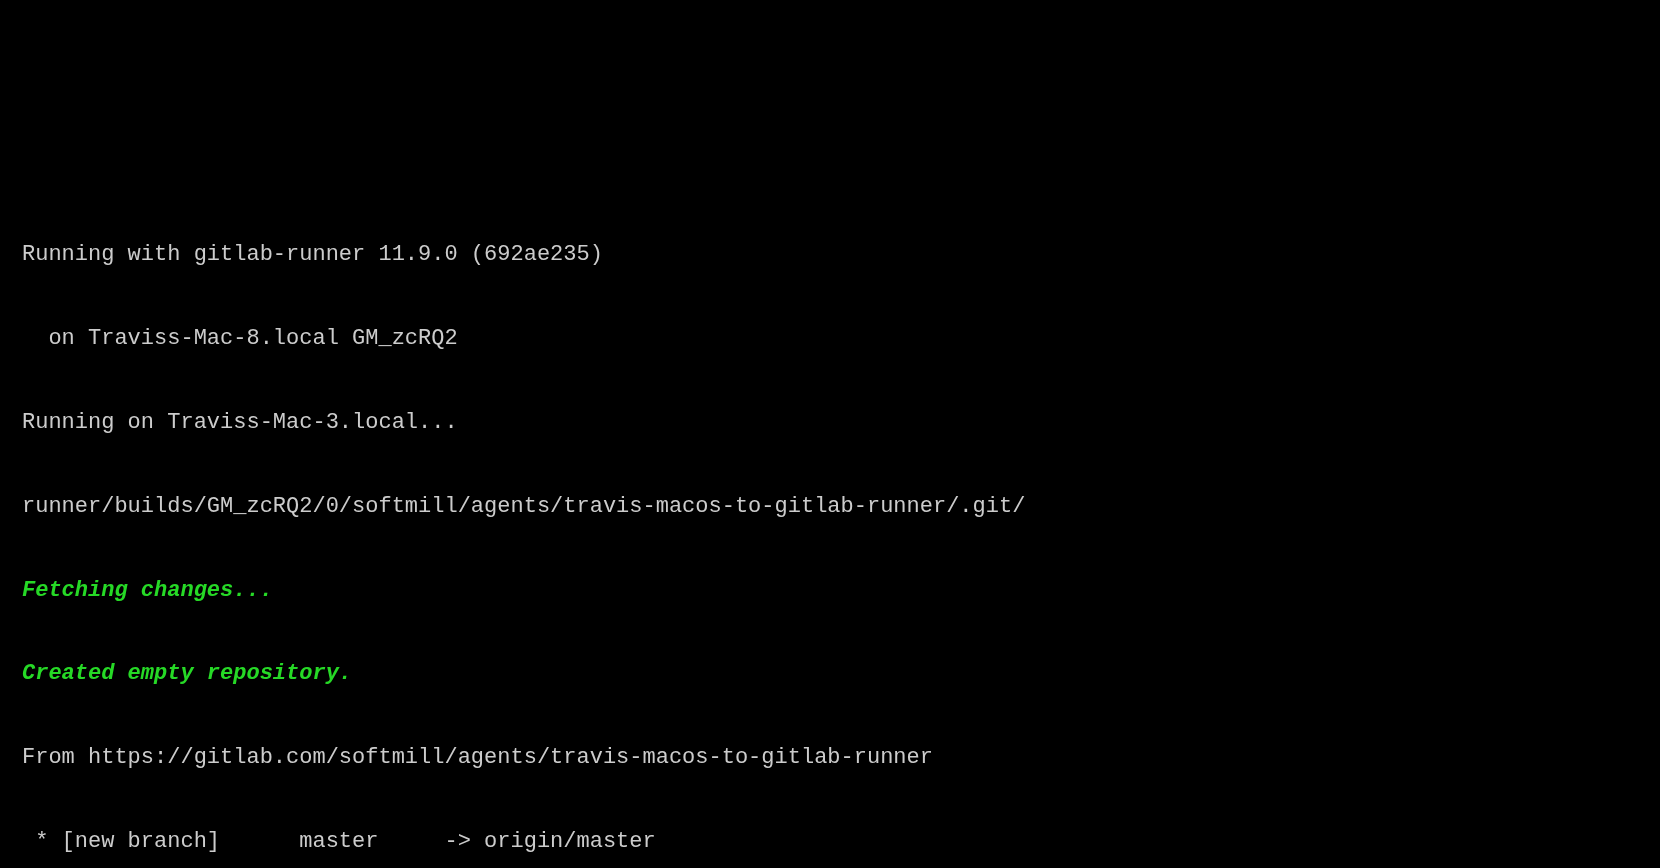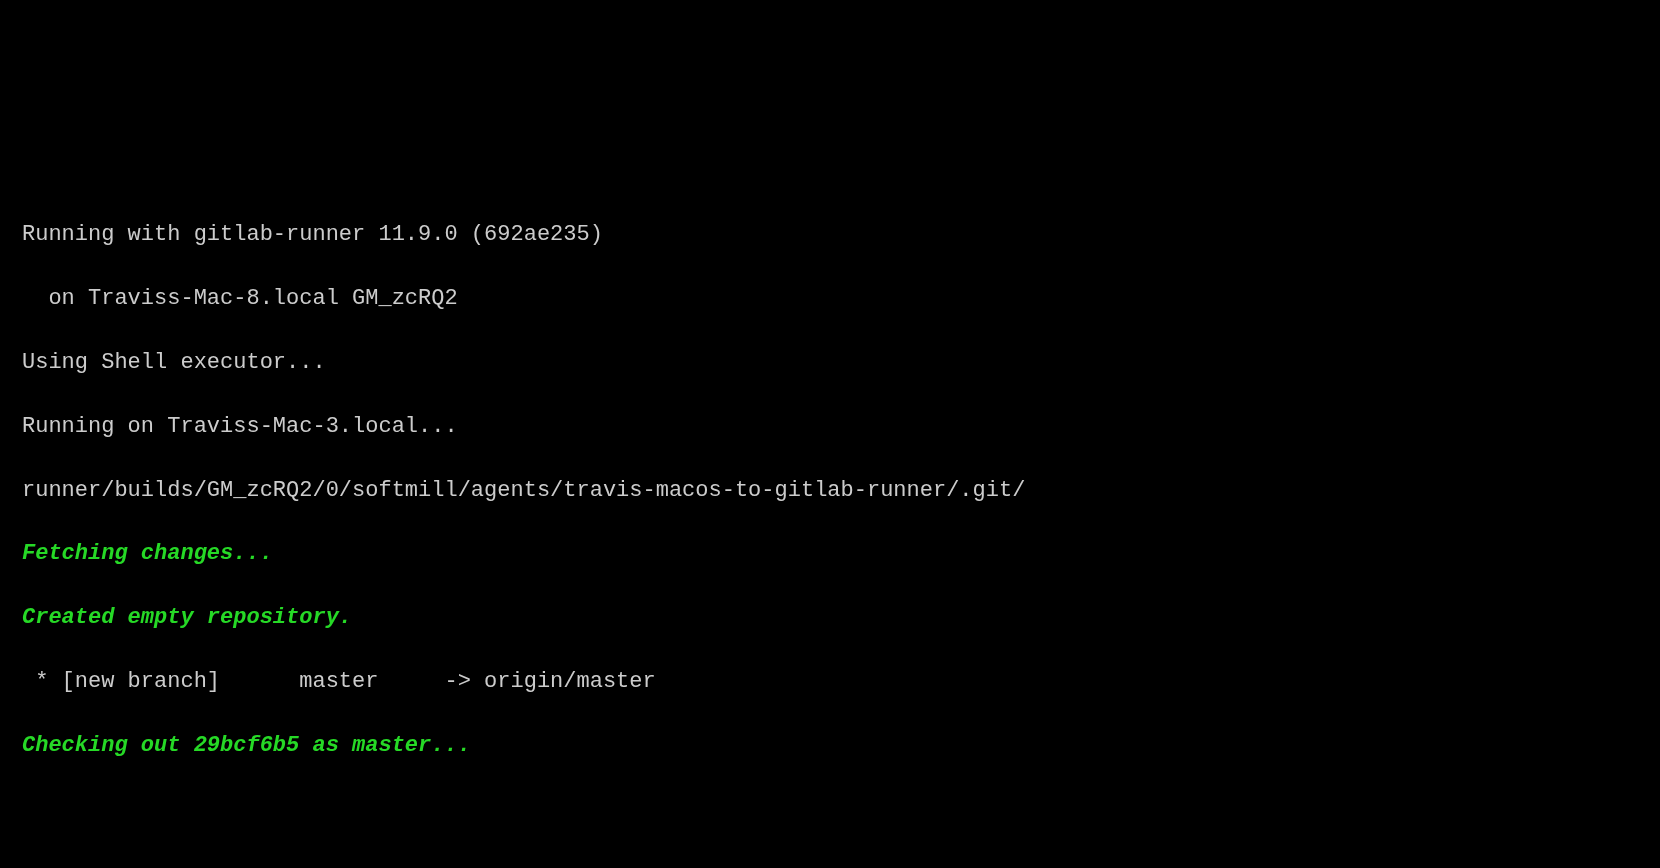--- a/index.html
+++ b/index.html
@@ -14,44 +14,45 @@
       line-height: 1.45;
       padding: 60px 0 0 22px;
       color: #cccccc;
       white-space: pre;
     }
     .terminal {
       max-width: 1660px;
     }
     .line {
       display: block;
+      margin-top: 20px;
     }
     .white {
       color: #cccccc;
       font-weight: normal;
     }
     .green {
       color: #26d926;
       font-weight: bold;
       font-style: italic;
     }
   </style>
 </head>
 <body>
 
 
 
 <div class="terminal">
 <span class="line white">Running with gitlab-runner 11.9.0 (692ae235)</span>
 <span class="line white">  on Traviss-Mac-8.local GM_zcRQ2</span>
-<span class="line white">Using Shell executor...</span>
 <span class="line white">Running on Traviss-Mac-3.local...</span>
 <span class="line white">runner/builds/GM_zcRQ2/0/softmill/agents/travis-macos-to-gitlab-runner/.git/</span>
 <span class="line green">Fetching changes...</span>
 <span class="line green">Created empty repository.</span>
+<span class="line white">From https://gitlab.com/softmill/agents/travis-macos-to-gitlab-runner</span>
 <span class="line white"> * [new branch]      master     -&gt; origin/master</span>
 <span class="line green">Checking out 29bcf6b5 as master...</span>
 
 
 
 
 
 
 
 

